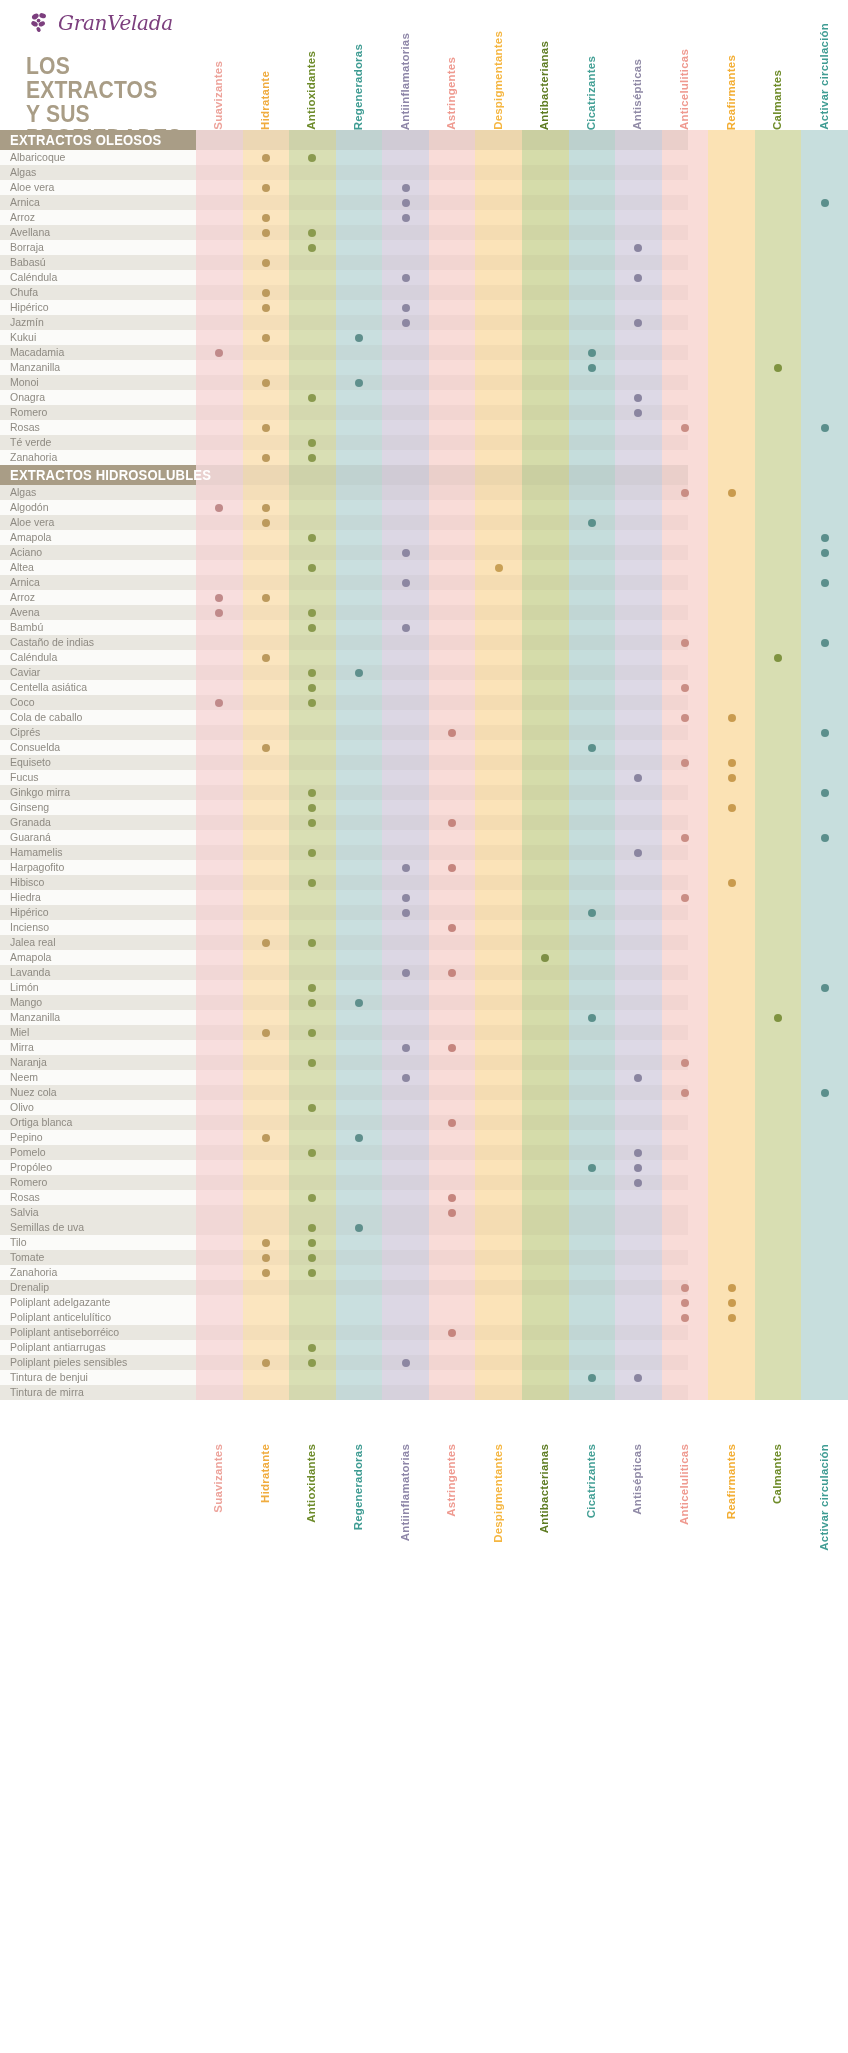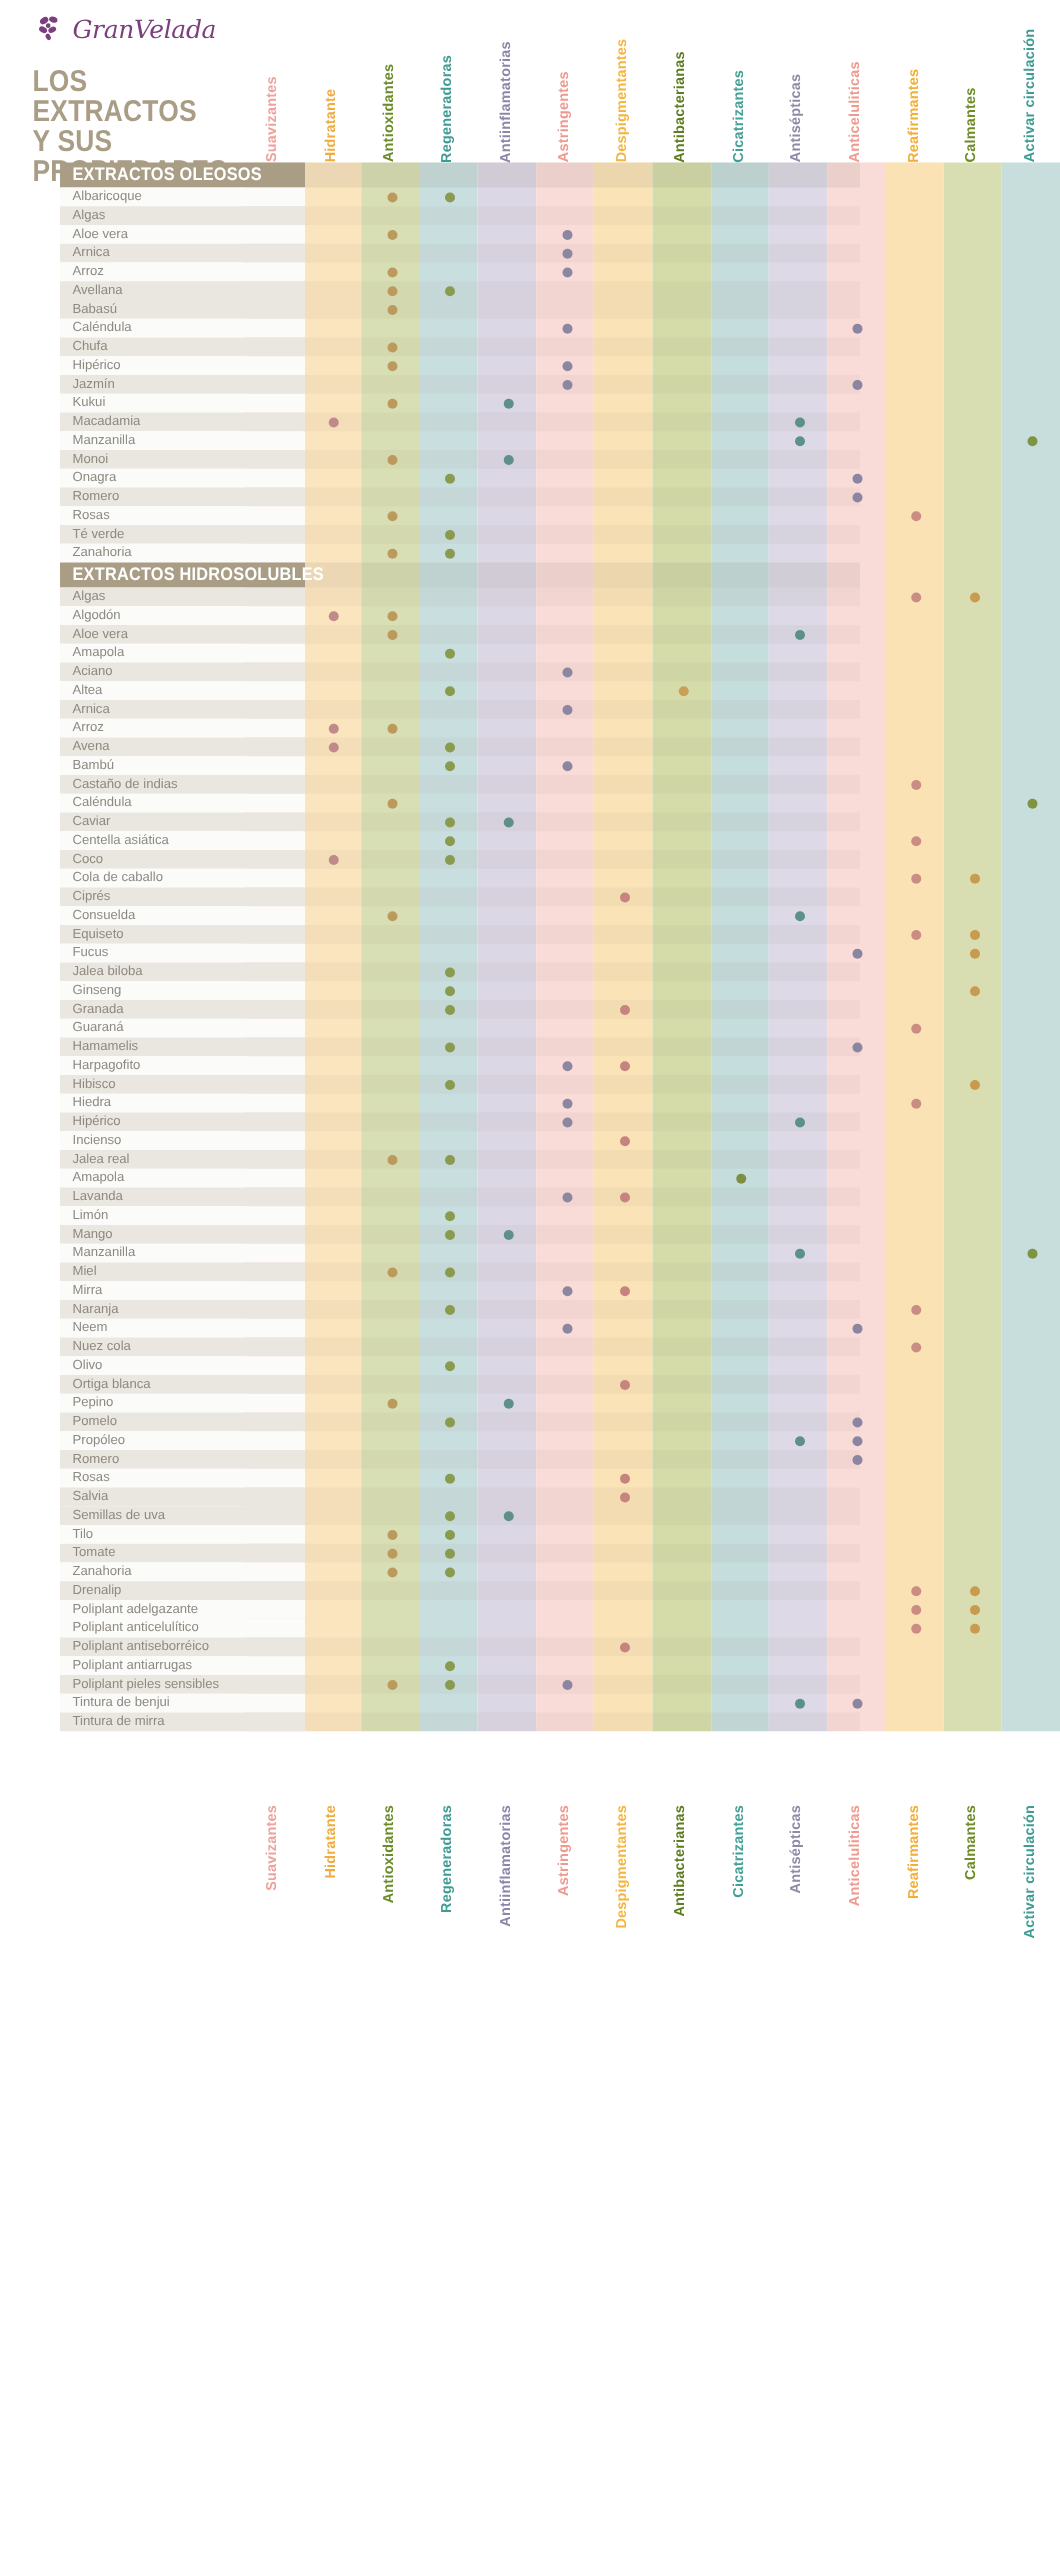--- a/index.html
+++ b/index.html
@@ -21,21 +21,21 @@
   .title-l1, .title-l2 {
     font-family:"Liberation Sans Narrow","Liberation Sans",sans-serif;
     font-weight:bold; color:#a99d86; line-height:.98;
     letter-spacing:.2px; transform: scaleX(.88); transform-origin:left center;
   }
   .title-l1 { font-size:24px; }
   .title-l2 { font-size:24px; margin-top:1px; }
 
   
   
-  .tbl { position:absolute; left:0; top:0; width:688px;padding-left:48px; }
+  .tbl { position:absolute; left:0; top:0; width:688px; }
   .colstripes { position:absolute; top:0; left:0; width:848px; height:100%; }
   .stripe { position:absolute; top:0; height:100%; }
 
   .sec-head {
     position:relative; height:20px; background:#a99d86;
     width:196px;
   }
   .sec-head span {
     position:absolute; left:10px; top:50%; transform:translateY(-50%) scaleX(.9);
     transform-origin:left center;
@@ -152,20 +152,27 @@
         <div class="dot" title="Arroz – Hidratante" style="left: 265.857px; background: rgb(188, 154, 93);"></div>
         <div class="dot" title="Arroz – Antiinflamatorias" style="left: 405.571px; background: rgb(140, 135, 161);"></div>
       </div>
       <div class="row odd">
         <div class="lblbg"></div>
         <div class="rowtint"></div>
         <div class="lbl">Avellana</div>
         <div class="dot" title="Avellana – Hidratante" style="left: 265.857px; background: rgb(188, 154, 93);"></div>
         <div class="dot" title="Avellana – Antioxidantes" style="left: 312.429px; background: rgb(138, 154, 78);"></div>
       </div>
+      <div class="row even">
+        <div class="lblbg"></div>
+        <div class="rowtint"></div>
+        <div class="lbl">Borraja</div>
+        <div class="dot" title="Borraja – Antioxidantes" style="left: 312.429px; background: rgb(138, 154, 78);"></div>
+        <div class="dot" title="Borraja – Antisépticas" style="left: 638.429px; background: rgb(138, 133, 160);"></div>
+      </div>
       <div class="row odd">
         <div class="lblbg"></div>
         <div class="rowtint"></div>
         <div class="lbl">Babasú</div>
         <div class="dot" title="Babasú – Hidratante" style="left: 265.857px; background: rgb(188, 154, 93);"></div>
       </div>
       <div class="row even">
         <div class="lblbg"></div>
         <div class="rowtint"></div>
         <div class="lbl">Caléndula</div>
@@ -396,21 +403,21 @@
       <div class="row even">
         <div class="lblbg"></div>
         <div class="rowtint"></div>
         <div class="lbl">Fucus</div>
         <div class="dot" title="Fucus – Antisépticas" style="left: 638.429px; background: rgb(138, 133, 160);"></div>
         <div class="dot" title="Fucus – Reafirmantes" style="left: 731.571px; background: rgb(201, 155, 78);"></div>
       </div>
       <div class="row odd">
         <div class="lblbg"></div>
         <div class="rowtint"></div>
-        <div class="lbl">Jalea biloba</div>
+        <div class="lbl">Ginkgo mirra</div>
         <div class="dot" title="Ginkgo biloba – Antioxidantes" style="left: 312.429px; background: rgb(138, 154, 78);"></div>
         <div class="dot" title="Ginkgo biloba – Activar circulación" style="left: 824.714px; background: rgb(91, 143, 140);"></div>
       </div>
       <div class="row even">
         <div class="lblbg"></div>
         <div class="rowtint"></div>
         <div class="lbl">Ginseng</div>
         <div class="dot" title="Ginseng – Antioxidantes" style="left: 312.429px; background: rgb(138, 154, 78);"></div>
         <div class="dot" title="Ginseng – Reafirmantes" style="left: 731.571px; background: rgb(201, 155, 78);"></div>
       </div>

